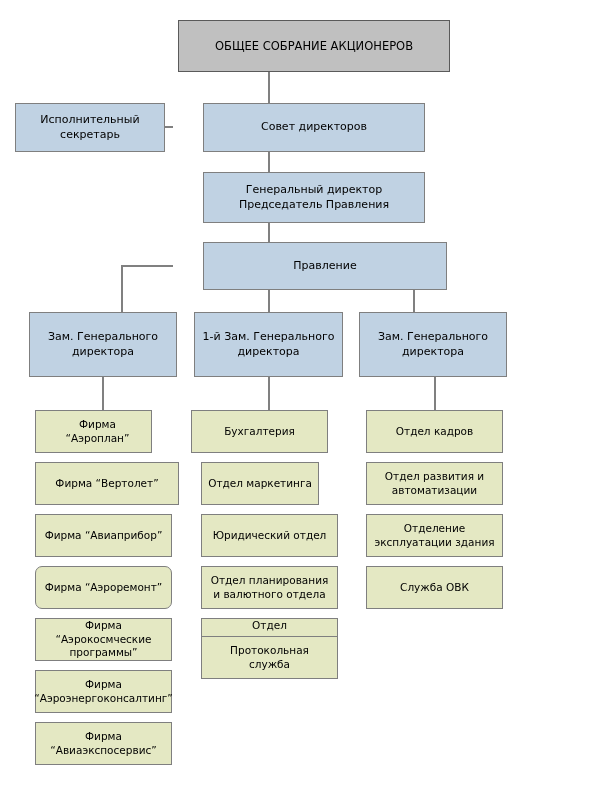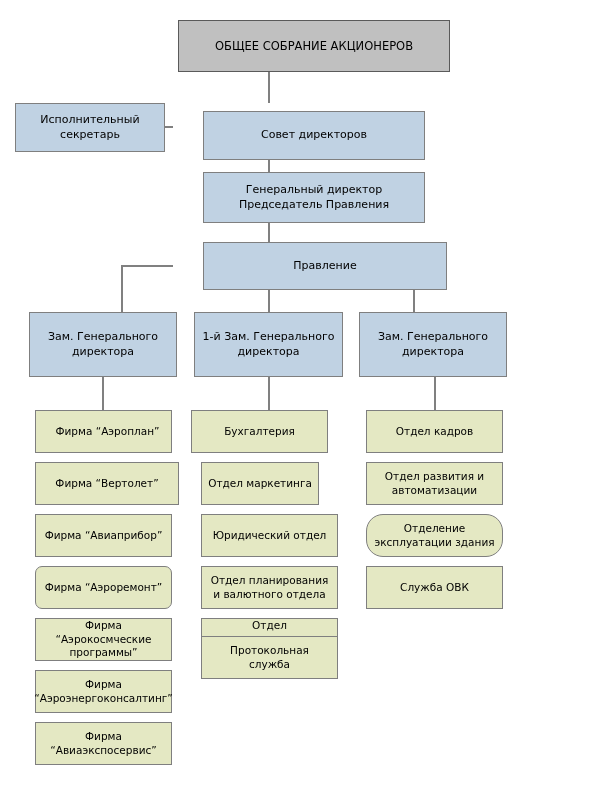--- a/index.html
+++ b/index.html
@@ -85,21 +85,21 @@
 
   <div class="node gray" style="left:178px; top:20px; width:272px; height:52px;">
     <span class="node-text">ОБЩЕЕ СОБРАНИЕ АКЦИОНЕРОВ</span>
   </div>
 
   <div class="node blue" style="left:15px; top:103px; width:150px; height:49px;">
     <span class="node-text">Исполнительный
 секретарь</span>
   </div>
 
-  <div class="node blue" style="left:203px; top:103px; width:222px; height:49px;margin-top:8px;">
+  <div class="node blue" style="left:203px; top:103px; width:222px; height:49px;">
     <span class="node-text">Совет директоров</span>
   </div>
 
   <div class="node blue" style="left:203px; top:172px; width:222px; height:51px;">
     <span class="node-text">Генеральный директор
 Председатель Правления</span>
   </div>
 
   <div class="node blue" style="left:203px; top:242px; width:244px; height:48px;">
     <span class="node-text">Правление</span>
@@ -114,21 +114,21 @@
     <span class="node-text">1-й Зам. Генерального
 директора</span>
   </div>
 
   <div class="node blue" style="left:359px; top:312px; width:148px; height:65px;">
     <span class="node-text">Зам. Генерального
 директора</span>
   </div>
 
   <div id="unit-columns">
-      <div class="node green" style="left: 35px; top: 410px; width: 137px; height: 43px; padding-left: 8px;">
+      <div class="node green" style="left: 35px; top: 410px; width: 117px; height: 43px; padding-left: 8px;">
         <span class="node-text">Фирма “Аэроплан”</span>
       </div>
       <div class="node green" style="left: 35px; top: 462px; width: 144px; height: 43px;">
         <span class="node-text">Фирма “Вертолет”</span>
       </div>
       <div class="node green" style="left: 35px; top: 514px; width: 137px; height: 43px; text-align: right;">
         <span class="node-text">Фирма “Авиаприбор”</span>
       </div>
       <div class="node green" style="left: 35px; top: 566px; width: 137px; height: 43px; border-radius: 7px;">
         <span class="node-text">Фирма “Аэроремонт”</span>
@@ -165,21 +165,21 @@
       <div class="node green" style="left: 201px; top: 636px; width: 137px; height: 43px;">
         <span class="node-text">Протокольная служба</span>
       </div>
       <div class="node green" style="left: 366px; top: 410px; width: 137px; height: 43px;">
         <span class="node-text">Отдел кадров</span>
       </div>
       <div class="node green" style="left: 366px; top: 462px; width: 137px; height: 43px;">
         <span class="node-text">Отдел развития и
 автоматизации</span>
       </div>
-      <div class="node green" style="left: 366px; top: 514px; width: 137px; height: 43px; border-radius: 17px;">
+      <div class="node green" style="left: 366px; top: 514px; width: 137px; height: 43px;">
         <span class="node-text">Отделение
 эксплуатации здания</span>
       </div>
       <div class="node green" style="left: 366px; top: 566px; width: 137px; height: 43px;">
         <span class="node-text">Служба ОВК</span>
       </div>
     </div>
 
 </div>
 

